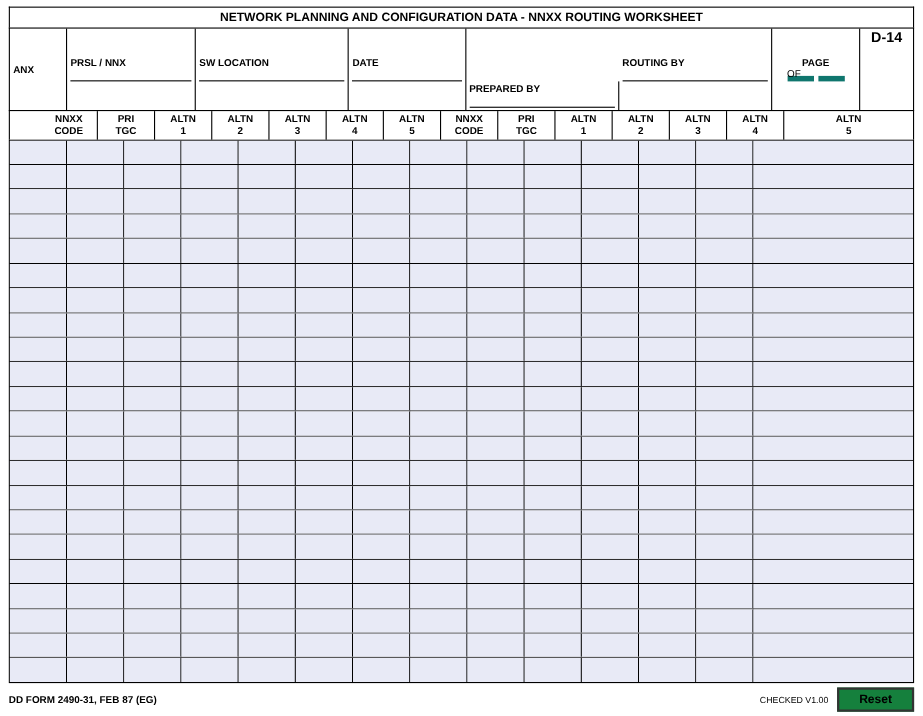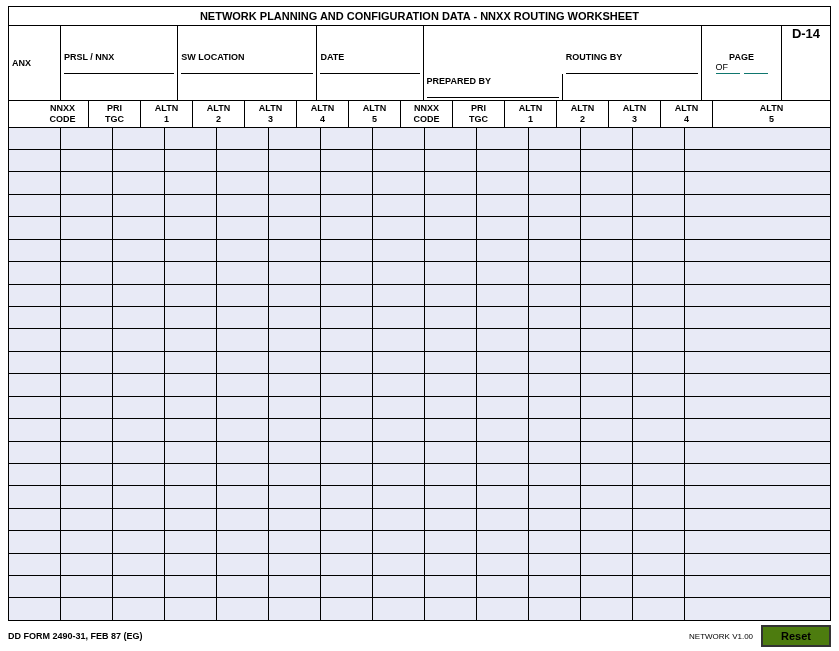--- a/index.html
+++ b/index.html
@@ -48,21 +48,21 @@
     .anx-cell { width: 52px; min-width: 52px; }
     .prsl-cell { flex: 1; }
     .swloc-cell { flex: 1.2; }
     .date-cell { flex: 0.9; }
     .revno-cell { flex: 0.9; }
     .prepby-cell { flex: 1.2; margin-top: 48px; }
     .chkby-cell { flex: 1.2; }
     .page-cell { width: 80px; min-width: 80px; display: flex; flex-direction: column; align-items: center; justify-content: center; border-right: 1px solid #000; }
     .page-cell .pg-label { font-weight: bold; font-size: 9px; }
     .page-cell .pg-of { font-size: 9px; display: flex; gap: 4px; align-items: center; }
-    .page-cell .pg-of span { border-bottom: 1px solid #0f766e; width: 24px; display: inline-block; height: 12px; }
+    .page-cell .pg-of span { border-bottom: 5px solid #0f766e; width: 24px; display: inline-block; height: 12px; }
     .d14-cell { width: 48px; min-width: 48px; display: flex; align-items: flex-start; justify-content: center; font-weight: bold; font-size: 13px; }
 
     .col-headers {
       display: flex;
       border: 1px solid #000;
       border-bottom: none;
       padding-left: 28px;
     }
     .col-header {
       border-right: 1px solid #000;
@@ -125,21 +125,21 @@
     .footer-right {
       display: flex;
       align-items: center;
       gap: 8px;
     }
     .usappc-label {
       font-size: 8px;
     }
     .reset-btn {
       border: 2px solid #333;
-      background: #4d7c0f;
+      background: #15803d;
       padding: 3px 18px;
       font-size: 11px;
       font-weight: bold;
       cursor: pointer;
     }
   </style>
 </head>
 <body>
 
 <div class="page">
@@ -592,17 +592,17 @@
         <div class="data-cell c-altn2b"></div>
         <div class="data-cell c-altn3b"></div>
         <div class="data-cell c-altn4b"></div>
         <div class="data-cell c-altn5b"></div>
       </div>
     </div>
 
   <div class="footer-row">
     <div class="footer-left">DD FORM 2490-31, FEB 87 (EG)</div>
     <div class="footer-right">
-      <span class="usappc-label">NETWORK V1.00</span>
+      <span class="usappc-label">CHECKED V1.00</span>
       <button class="reset-btn">Reset</button>
     </div>
   </div>
 </div>
 
 </body></html>

